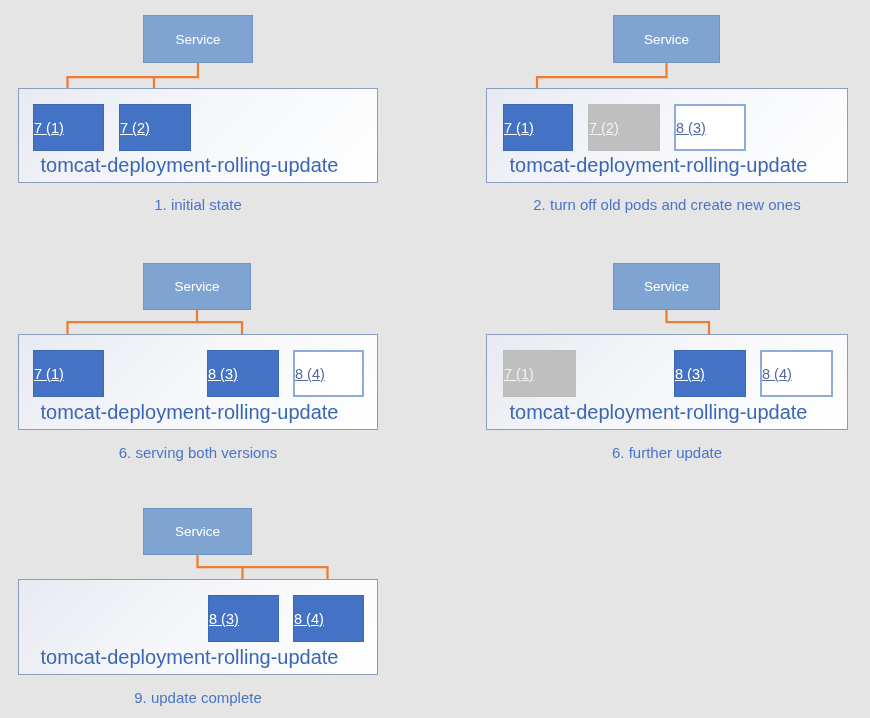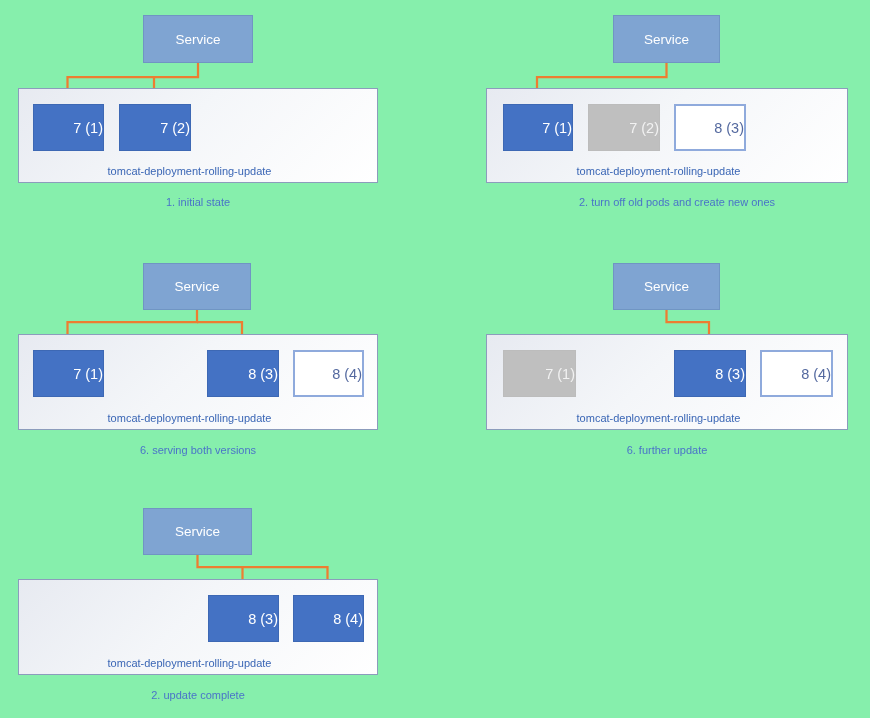--- a/index.html
+++ b/index.html
@@ -1,44 +1,44 @@
 <!DOCTYPE html>
 <html><head>
 <meta charset="utf-8">
 <style>
   html, body { margin:0; padding:0; background:#ffffff; }
   * { box-sizing: border-box; }
   .canvas {
-    position:relative; width:870px; height:718px; background:#86efac;
+    position:relative; width:870px; height:718px; background:#e5e5e5;
     font-family:"Liberation Sans", sans-serif; overflow:hidden;
   }
   .panel { position:absolute; }
   .arrows { position:absolute; left:0; top:0; pointer-events:none; }
   .service {
     position:absolute; background:#7FA4D2; border:1px solid #7095C3;
     color:#ffffff; display:flex; align-items:center; justify-content:center;
     font-size:13.5px;
   }
   .deployment {
     position:absolute; border:1px solid #8C9CBC;
     background:linear-gradient(135deg,#e7eaf1 0%,#f4f6f9 45%,#ffffff 100%);
   }
   .pod {
-    position:absolute; display:flex; align-items:center; justify-content:flex-end;
-    font-size:14.5px; width:72px; height:47px; top:15px;
+    position:absolute; display:flex; align-items:center; justify-content:flex-start;
+    font-size:14.5px; width:72px; height:47px; top:15px;text-decoration:underline;
   }
   .pod.active     { background:#4472C4; border:1px solid #3D68B4; color:#ffffff; }
   .pod.terminated { background:#BFBFBF; border:1px solid #BCBCBC; color:#F2F2F2; }
   .pod.pending    { background:#ffffff; border:2px solid #8FAADC; color:#54699F; }
   .dep-label {
     position:absolute; left:0; right:17px; bottom:5px; text-align:center;
-    color:#3A66B5; font-size:11px;
+    color:#3A66B5; font-size:20px;
   }
   .caption {
-    position:absolute; text-align:center; color:#4A74C8; font-size:11px;
+    position:absolute; text-align:center; color:#4A74C8; font-size:15px;
   }
   svg polyline { fill:none; stroke:#ED7D31; stroke-width:2.25px; }
   svg polygon  { fill:#ED7D31; stroke:none; }
 </style>
 </head>
 <body>
 
 <div class="canvas">
 
   <div class="panel" style="left:0;top:0;width:435px;height:230px;">
@@ -76,21 +76,21 @@
         <span>7 (1)</span>
       </div>
       <div class="pod terminated" style="left:101px;width:72px;">
         <span>7 (2)</span>
       </div>
       <div class="pod pending" style="left:187px;width:72px;">
         <span>8 (3)</span>
       </div>
       <div class="dep-label">tomcat-deployment-rolling-update</div>
     </div>
-    <div class="caption" style="left:61px;top:196px;width:362px;">2. turn off old pods and create new ones</div>
+    <div class="caption" style="left:51px;top:196px;width:362px;">2. turn off old pods and create new ones</div>
   </div>
 
   <div class="panel" style="left:0;top:240px;width:435px;height:225px;">
     <div class="service" style="left:143px;top:23px;width:108px;height:47px;">
       <span>Service</span>
     </div>
     <svg class="arrows" width="435" height="225">
       <polyline points="197,70 197,82 67.5,82 67.5,98"></polyline>
       <polygon points="61,98 74,98 67.5,108.5"></polygon>
       <polyline points="197,82 242,82 242,98"></polyline>
@@ -146,16 +146,16 @@
     </svg>
     <div class="deployment" style="left:18px;top:99px;width:360px;height:96px;">
       <div class="pod active" style="left:189px;width:71px;">
         <span>8 (3)</span>
       </div>
       <div class="pod active" style="left:274px;width:71px;">
         <span>8 (4)</span>
       </div>
       <div class="dep-label">tomcat-deployment-rolling-update</div>
     </div>
-    <div class="caption" style="left:18px;top:209px;width:360px;">2. update complete</div>
+    <div class="caption" style="left:18px;top:209px;width:360px;">9. update complete</div>
   </div>
 
 </div>
 
 </body></html>

